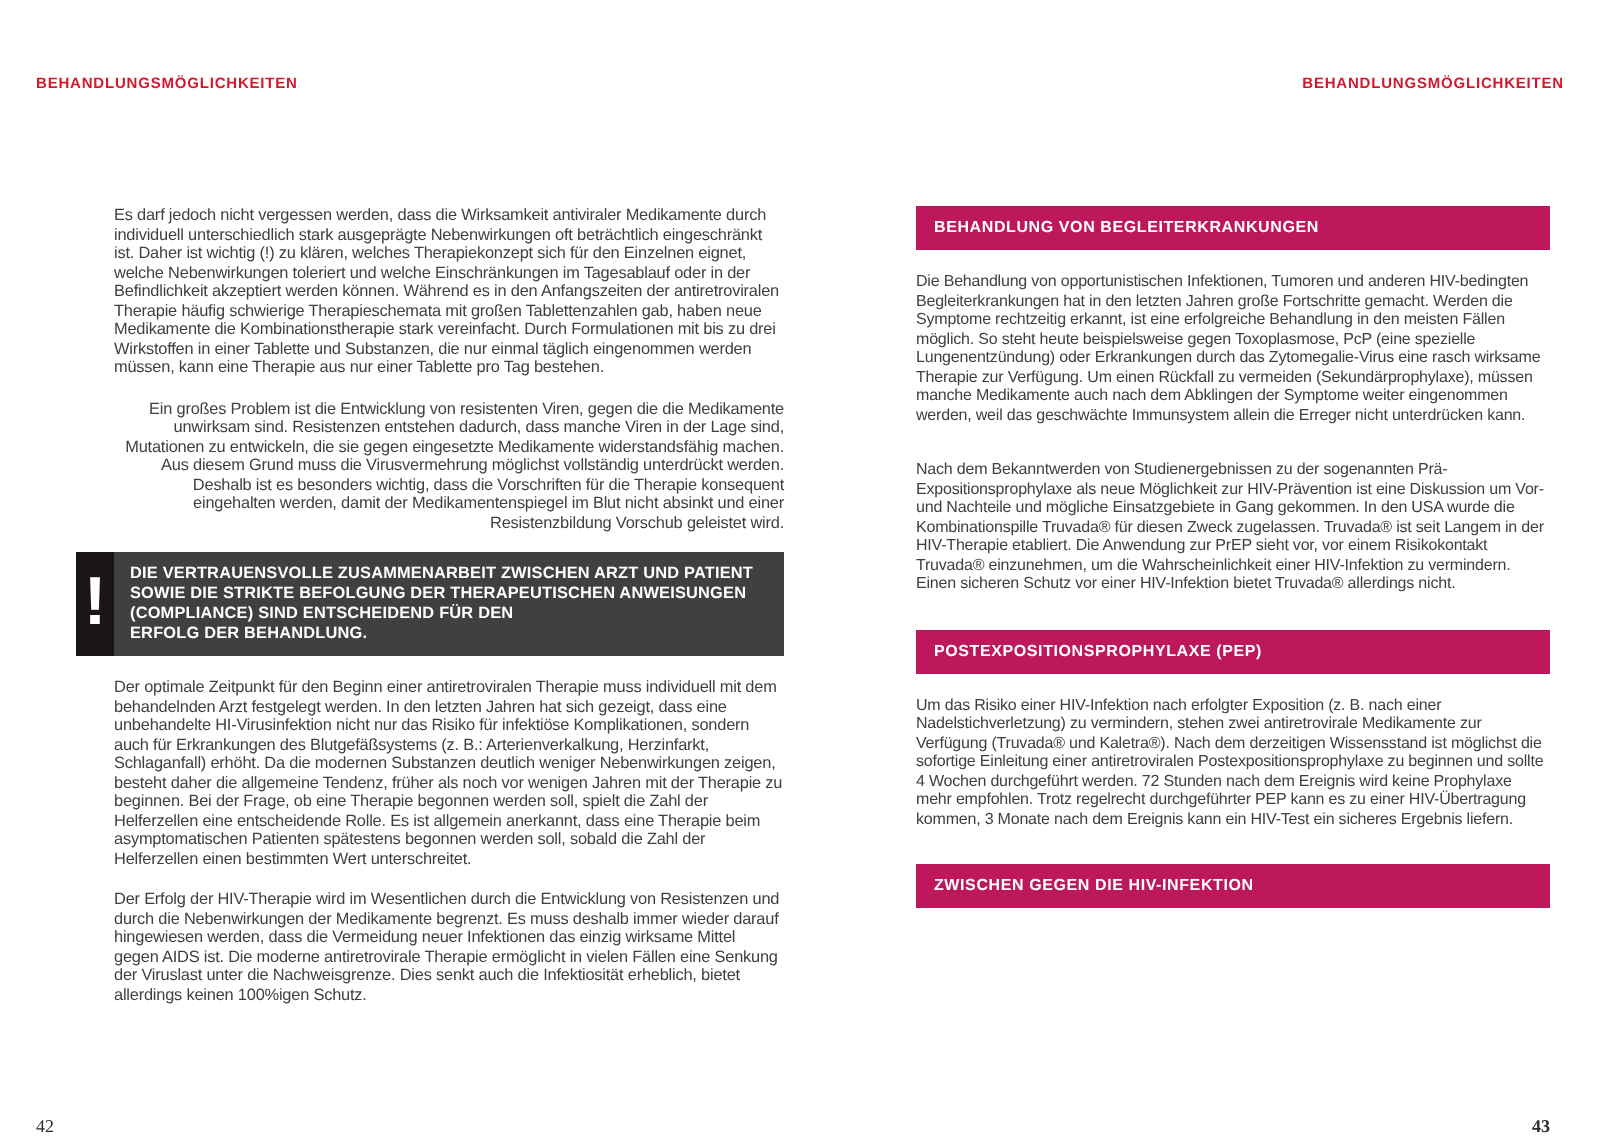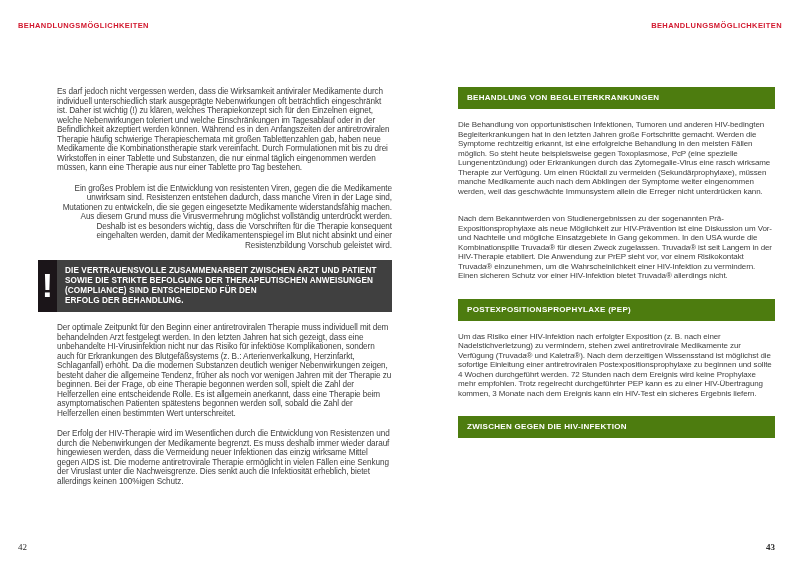--- a/index.html
+++ b/index.html
@@ -3,21 +3,21 @@
 <meta charset="utf-8">
 <style>
   html,body { margin:0; padding:0; }
   body {
     width:800px; height:568px;
     background:#ffffff;
     font-family:"Liberation Sans", sans-serif;
     position:relative;
     overflow:hidden;
   }
-  .spread { position:absolute; inset:0; background:#ffffff; }
+  .spread { position:absolute; inset:0; background:#ffffff;margin-top:16px; }
 
   .running-header {
     position:absolute; top:21px;
     font-size:7.5px; font-weight:bold; letter-spacing:0.4px;
     color:#D2182E;
   }
   .rh-left { left:18px; }
   .rh-right { right:18px; }
 
   .col-left { position:absolute; left:38px; top:87px; width:354px; }
@@ -37,21 +37,21 @@
     padding-bottom:2px;
   }
   .callout-text {
     flex:1; background:#404040; color:#ffffff;
     font-weight:bold; font-size:8.2px; line-height:10px;
     letter-spacing:0.1px; padding:6px 8px;
     white-space:pre-line;
   }
 
   .section-title {
-    background:#4d7c0f; color:#ffffff;
+    background:#be185d; color:#ffffff;
     font-weight:bold; font-size:8px; letter-spacing:0.3px;
     height:22px; line-height:22px; padding-left:9px;
     box-sizing:border-box; margin:0 0 11px 0;
   }
   .section-body {
     font-size:8px; line-height:9.5px; letter-spacing:-0.1px;
     color:#404040; margin:0 0 18px 0;
   }
 
   .page-number {

